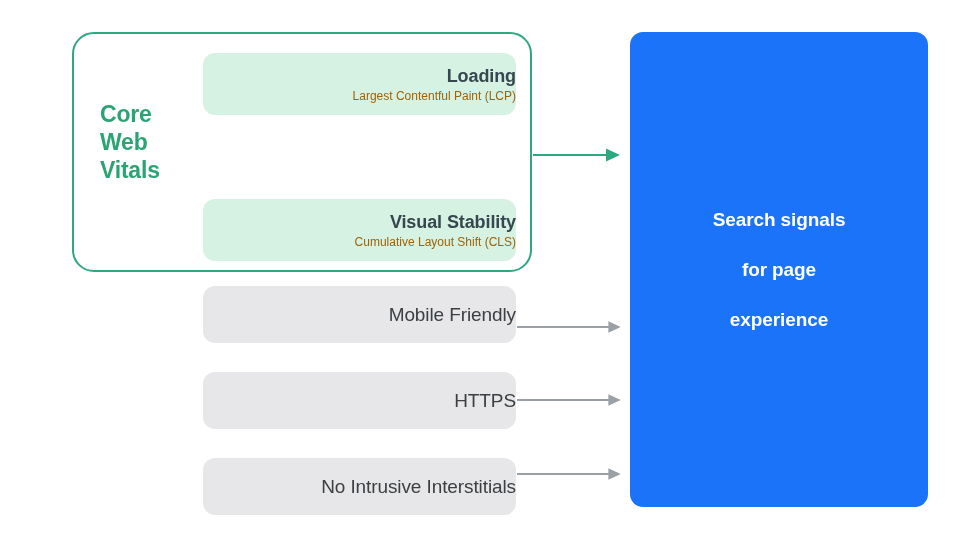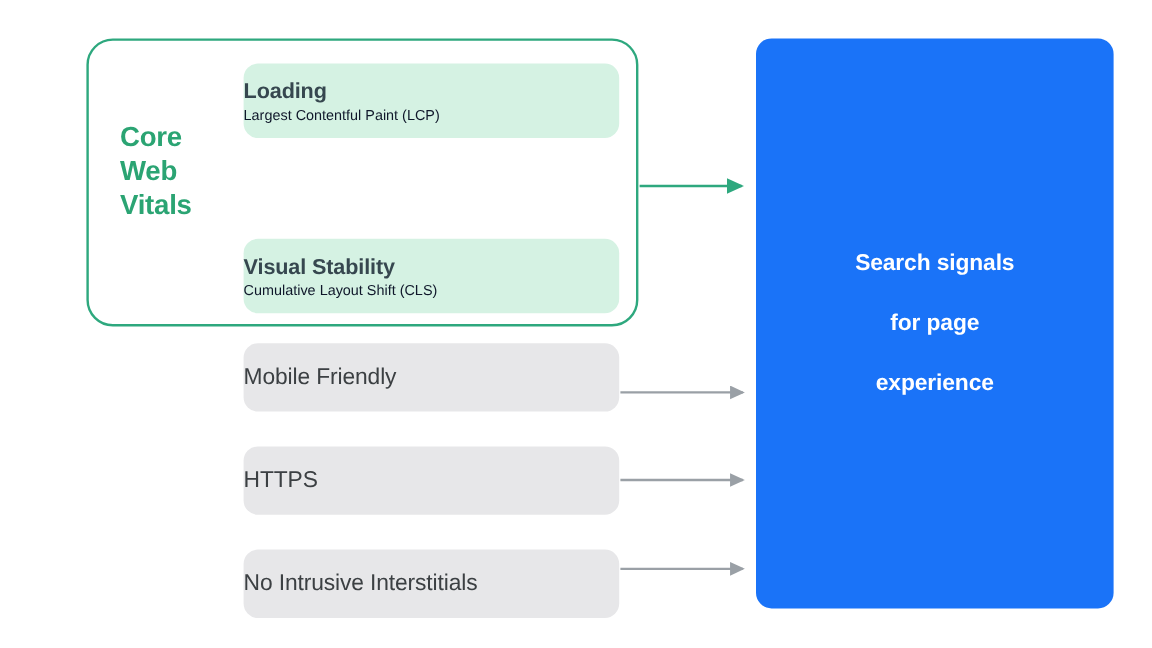--- a/index.html
+++ b/index.html
@@ -35,34 +35,34 @@
 
   
   .pill{
     position:absolute;
     left:203px;
     width:313px;
     border-radius:12px;
     box-sizing:border-box;
     display:flex;
     flex-direction:column;
-    align-items:flex-start;
+    align-items:flex-end;
     justify-content:center;
   }
   .pill-green{ background:#D5F2E3; height:62px; }
   .pill-title{
     font-size:18px;
     font-weight:bold;
     color:#36474F;
     line-height:22px;
     letter-spacing:-0.1px;
   }
   .pill-sub{
     font-size:12px;
-    color:#0f172a;
+    color:#a16207;
     line-height:16px;
     margin-top:1px;
   }
 
   
   .pill-gray{
     background:#E7E7E9;
     height:57px;
     border-radius:12px;
   }

